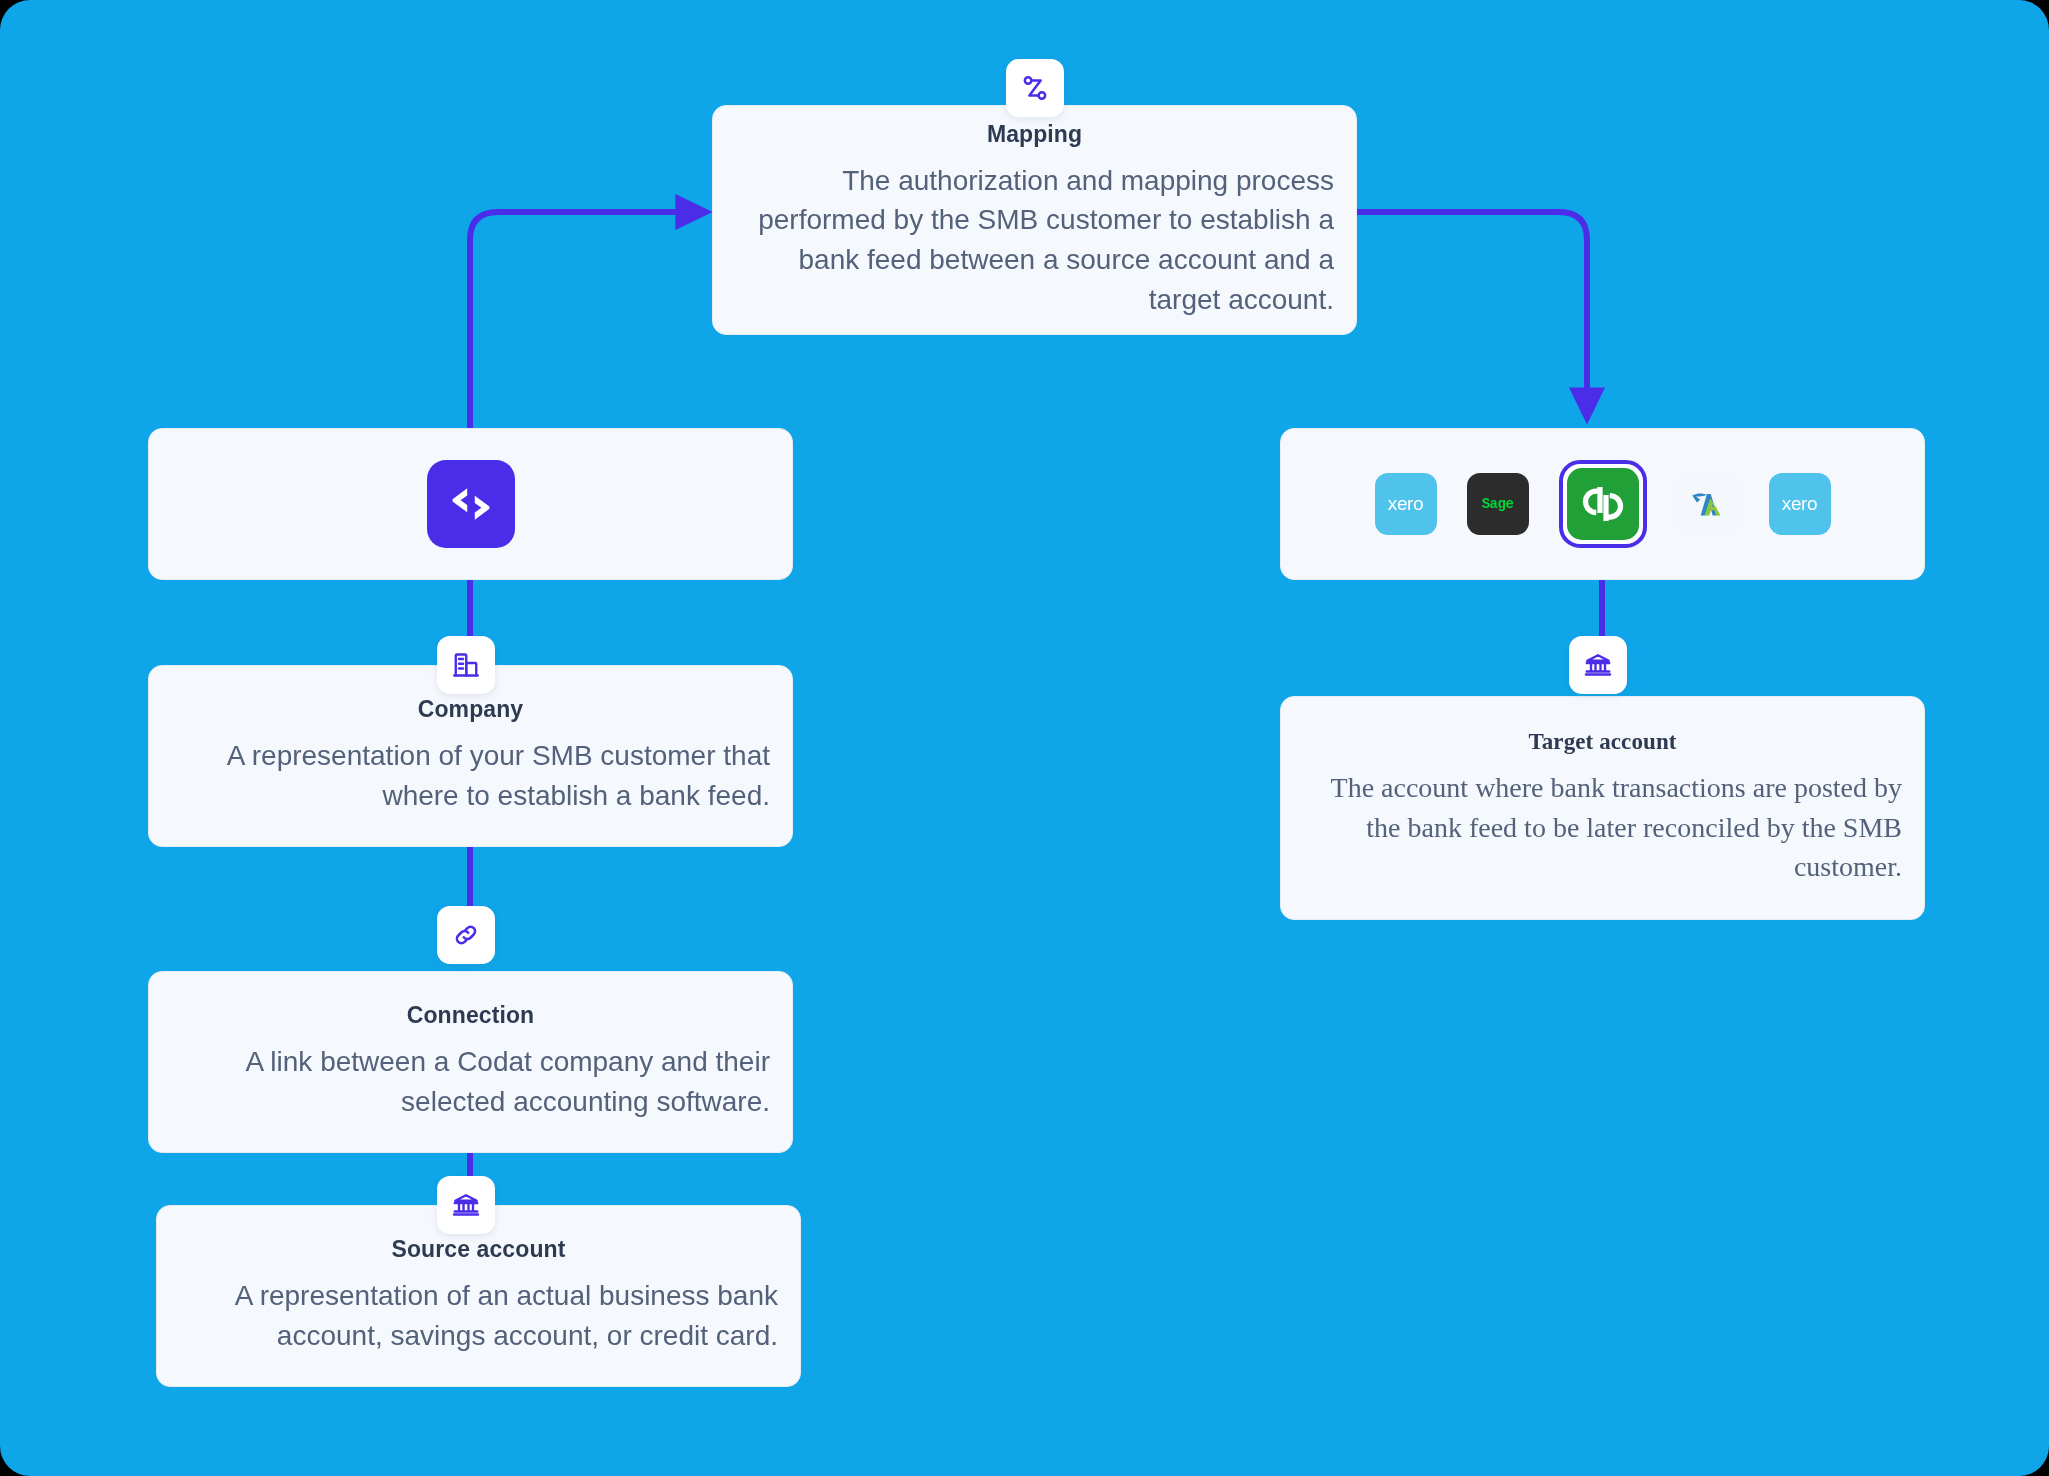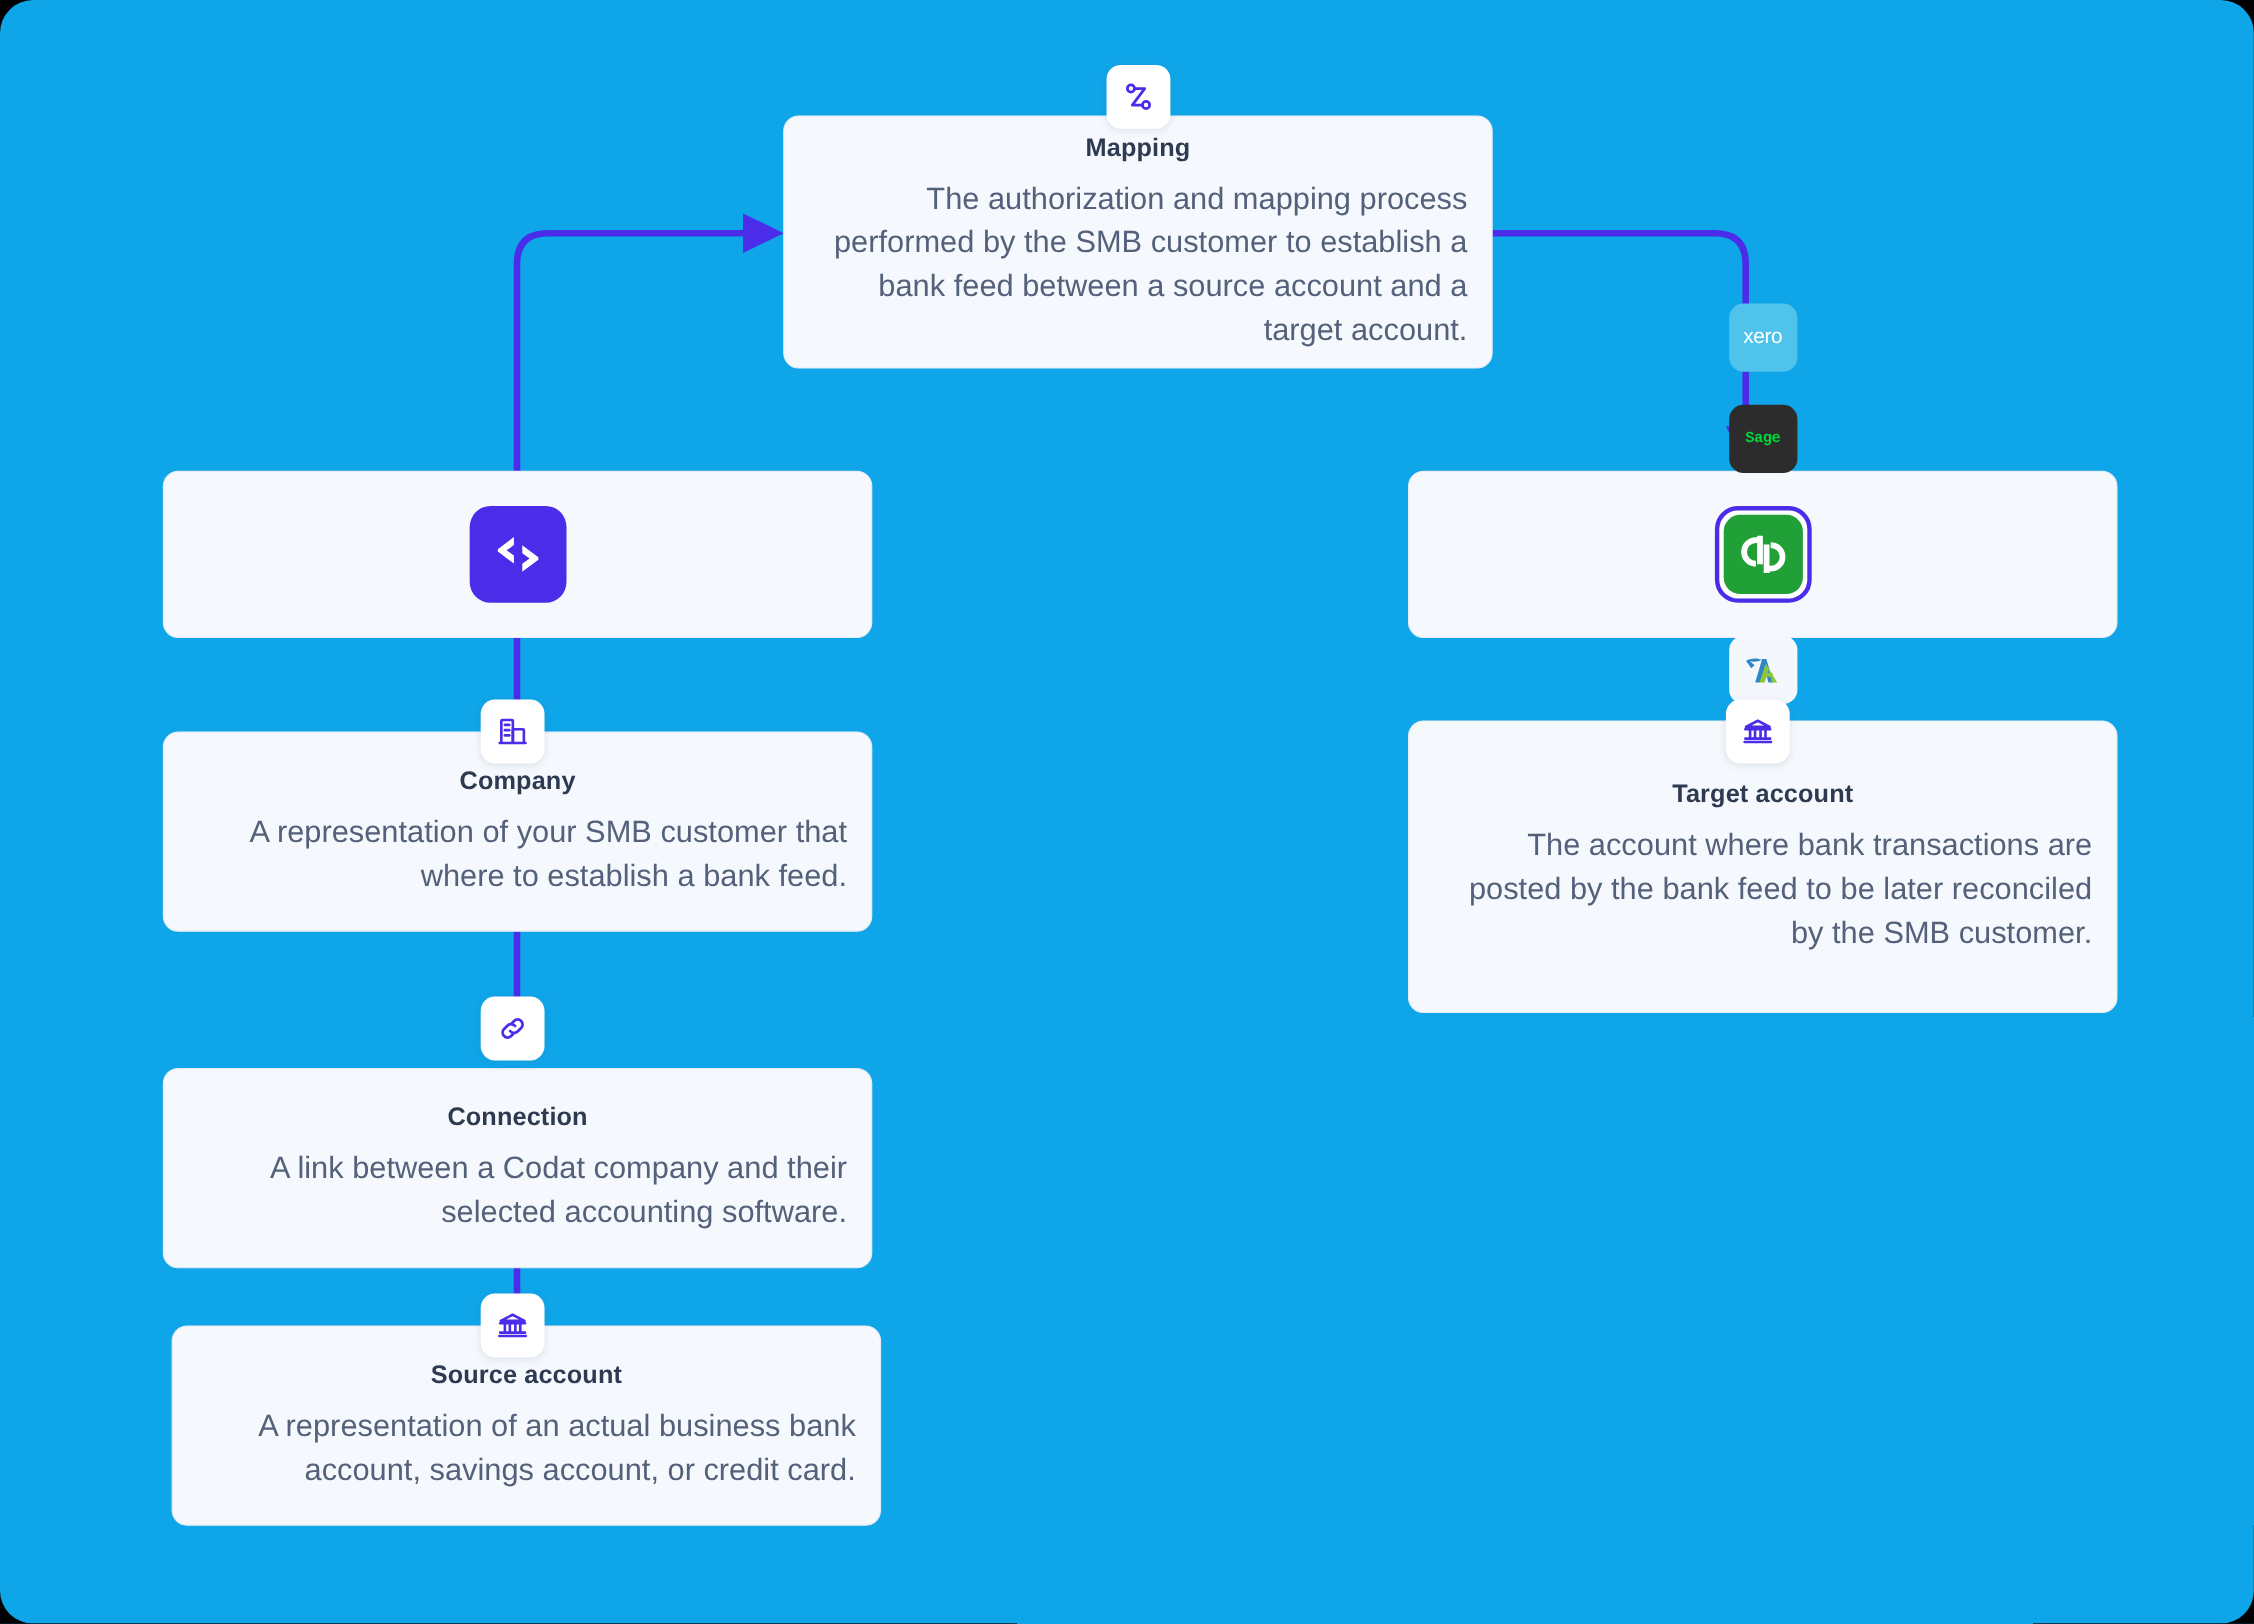--- a/index.html
+++ b/index.html
@@ -75,21 +75,21 @@
     justify-content: center;
     z-index: 4;
   }
   .chip svg { display: block; }
 
   
   #card-mapping  { left: 712px;  top: 105px;  width: 645px;  height: 230px; }
   #card-codat    { left: 148px;  top: 428px;  width: 645px;  height: 152px; }
   #card-vendors  { left: 1280px; top: 428px;  width: 645px;  height: 152px; }
   #card-company  { left: 148px;  top: 665px;  width: 645px;  height: 182px; }
-  #card-target   { left: 1280px; top: 655px;  width: 645px;  height: 266px; }
+  #card-target   { left: 1280px; top: 696px;  width: 645px;  height: 224px; font-family: Liberation Serif, serif; }
   #card-connection { left: 148px; top: 935px; width: 645px;  height: 182px; margin-top: 36px; }
   #card-source   { left: 156px;  top: 1205px; width: 645px;  height: 182px; }
 
   
   #chip-mapping    { left: 1006px; top: 59px; }
   #chip-company    { left: 437px;  top: 636px; }
   #chip-connection { left: 437px;  top: 906px; }
   #chip-source     { left: 437px;  top: 1176px; }
   #chip-target     { left: 1569px; top: 636px; }
 
@@ -103,21 +103,20 @@
     align-items: center;
     justify-content: center;
   }
 
   
   .vendor-row {
     display: flex;
     align-items: center;
     justify-content: center;
     gap: 30px;
-    flex-direction: column;
   }
   .vendor-tile {
     width: 62px;
     height: 62px;
     border-radius: 13px;
     display: flex;
     align-items: center;
     justify-content: center;
     position: relative;
     flex: none;

